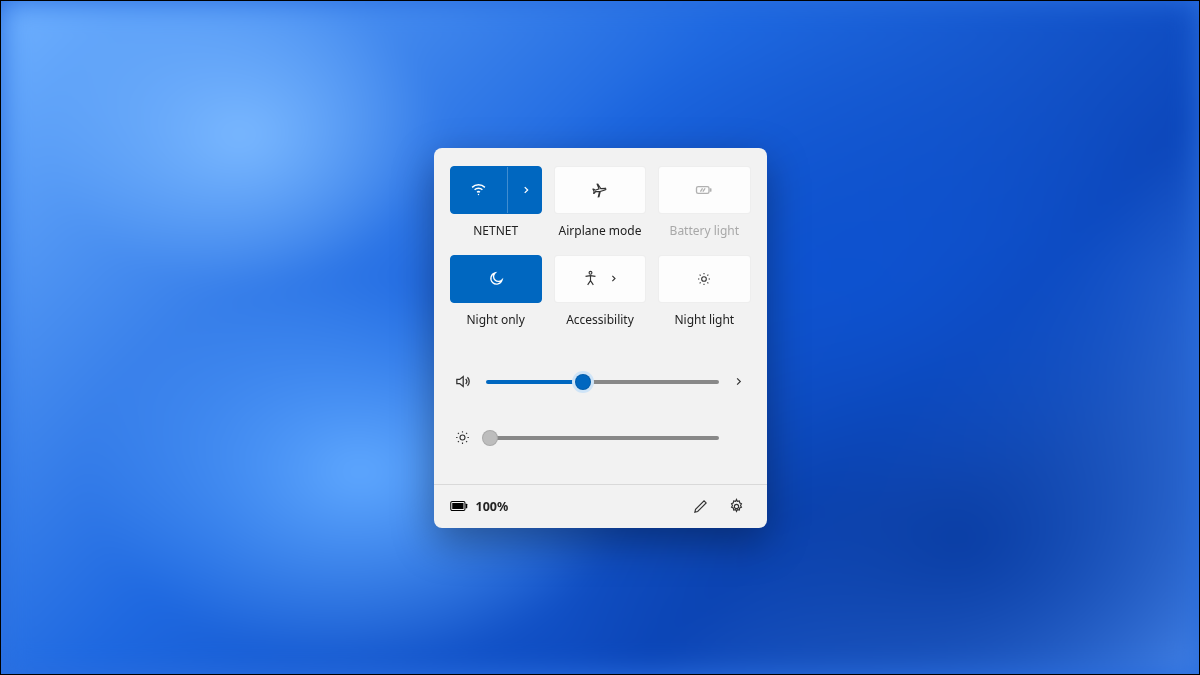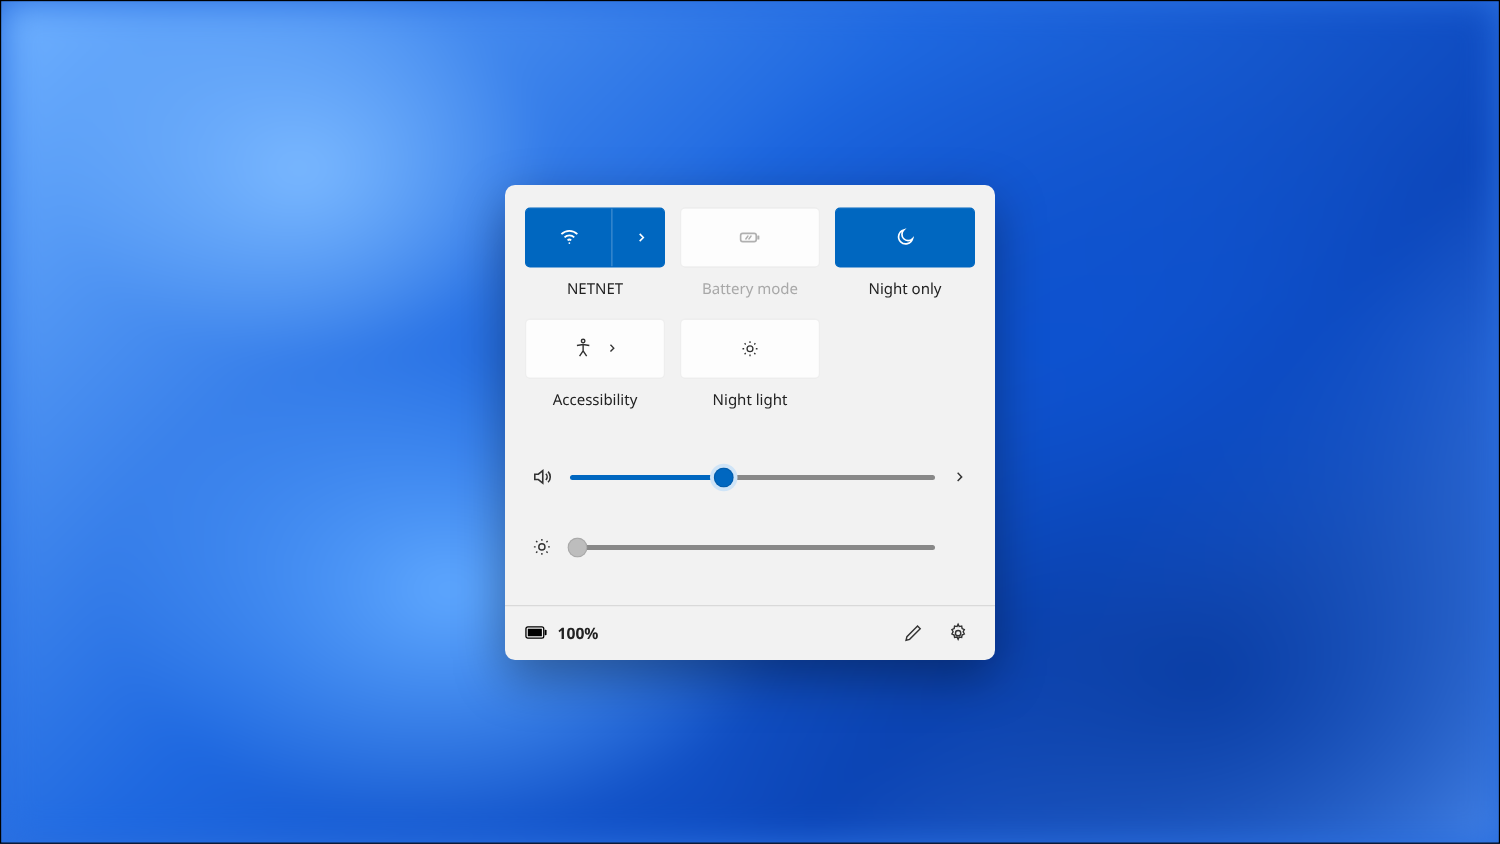--- a/index.html
+++ b/index.html
@@ -18,21 +18,21 @@
     background:
       radial-gradient(ellipse 600px 400px at 70% 40%, #0d52d0 0%, transparent 60%),
       radial-gradient(ellipse 500px 350px at 30% 70%, #5fa8ff 0%, transparent 55%),
       radial-gradient(ellipse 700px 500px at 80% 80%, #0a3ea5 0%, transparent 60%),
       radial-gradient(ellipse 400px 300px at 20% 20%, #7ab8ff 0%, transparent 50%),
       linear-gradient(135deg, #6fb1ff 0%, #1e68e0 40%, #0c47bb 70%, #5a9dff 100%);
     filter: blur(14px);
   }
   .panel {
     position: relative;
-    width: 392px;
+    width: 333px;
     background: #f2f2f2;
     border-radius: 8px;
     box-shadow: 0 14px 40px rgba(0,0,0,0.35);
   }
   .tiles {
     padding: 18px 16px 4px 16px;
     display: grid;
     grid-template-columns: repeat(3, 1fr);
     column-gap: 12px;
     row-gap: 6px;
@@ -146,33 +146,43 @@
             <svg width="10" height="10" viewBox="0 0 24 24" fill="none" stroke="currentColor" stroke-width="3">
                 <path d="M9 5l7 7-7 7"></path>
               </svg>
           </span>
         </div>
       </div>
       <div class="tile-label">NETNET</div>
     </div>
 
 
+    <div class="tile-wrap">
+      <div class="tile inactive">
+        <span>
+          <svg width="17" height="17" viewBox="0 0 24 24" fill="none" stroke="currentColor" stroke-width="1.6">
+            <path d="M21 12l-7-1-3-7h-1l1.5 7L6 12l-2-2H3l1 3-1 3h1l2-2 5.5 1L8.5 22h1l3-7 7-1c.8 0 1.5-.6 1.5-1s-.7-1-1.5-1z" transform="rotate(-10 12 12)"></path>
+          </svg>
+        </span>
+      </div>
+      <div class="tile-label">Airplane mode</div>
+    </div>
 
     <div class="tile-wrap">
       <div class="tile disabled">
         <span>
           <svg width="20" height="20" viewBox="0 0 24 24" fill="none" stroke="currentColor" stroke-width="1.6">
             <rect x="3" y="8" width="15" height="8" rx="2"></rect>
               <rect x="19" y="10" width="2" height="4" rx="0.5" fill="currentColor" stroke="none"></rect>
             <path d="M8 14c0-2 2-2 2-4"></path>
               <path d="M11 14c0-2 2-2 2-4"></path>
           </svg>
         </span>
       </div>
-      <div class="tile-label disabled">Battery mode</div>
+      <div class="tile-label disabled">Battery light</div>
     </div>
 
     <div class="tile-wrap">
       <div class="tile active">
         <span>
           <svg width="16" height="16" viewBox="0 0 24 24" fill="none" stroke="currentColor" stroke-width="2">
             <path d="M21 13.5A8.5 8.5 0 1 1 10.5 3a7 7 0 0 0 10.5 10.5z"></path>
           </svg>
         </span>
       </div>

